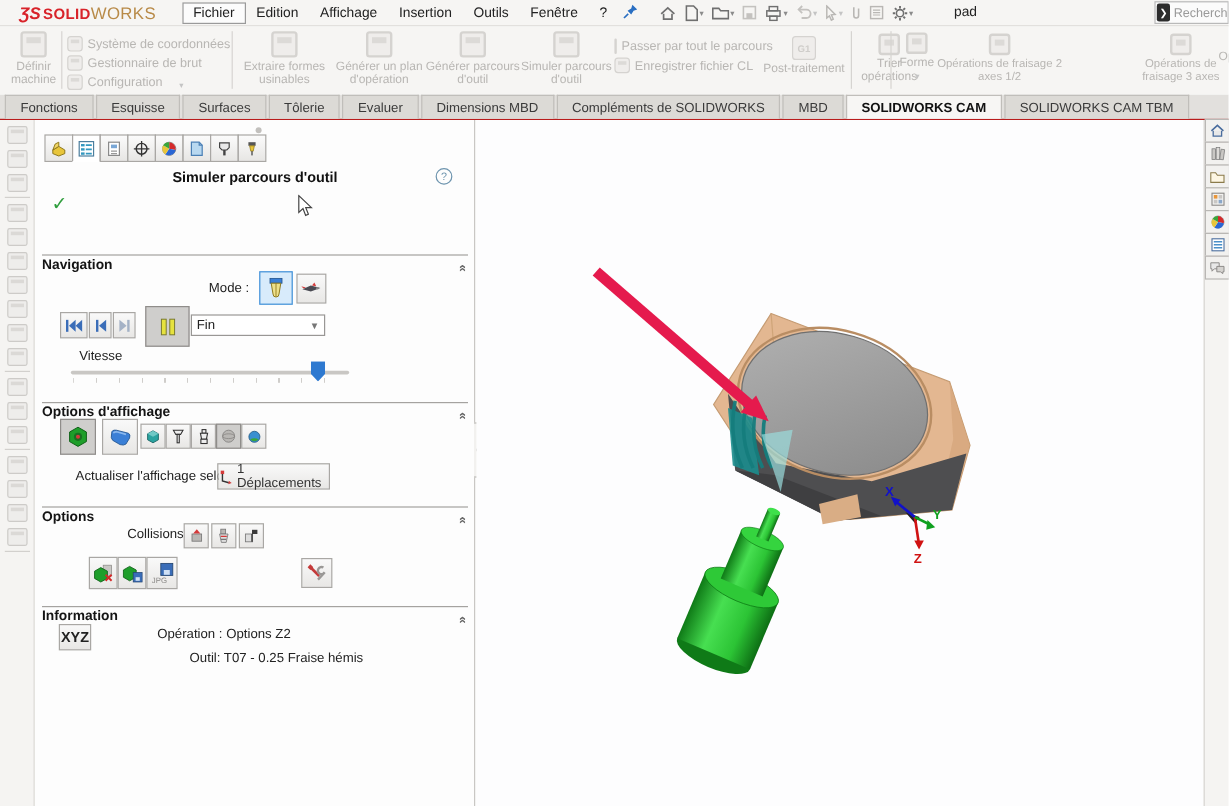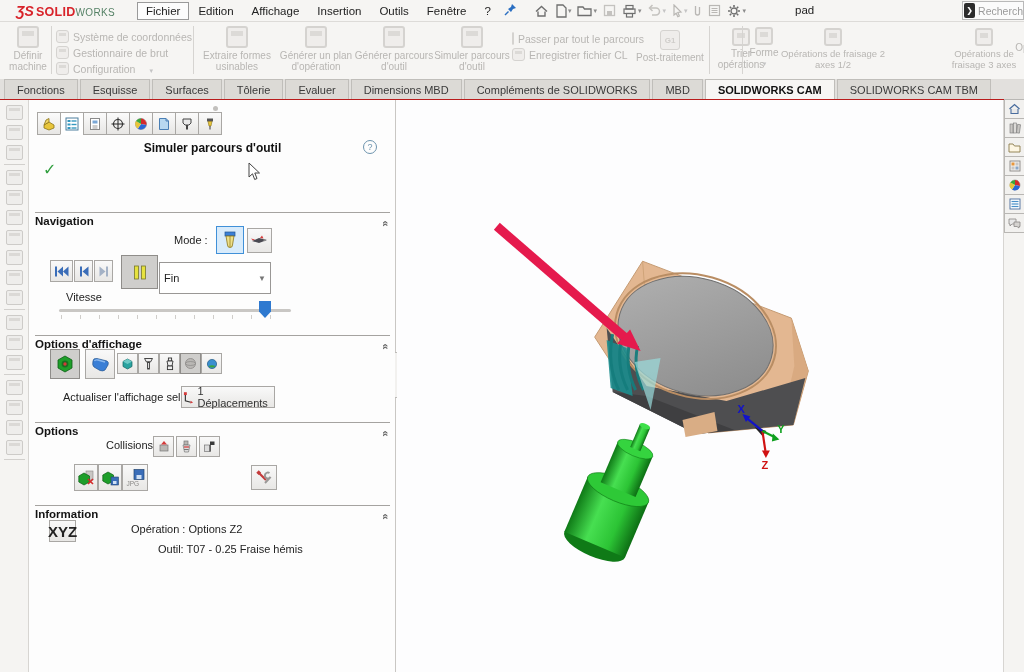--- a/index.html
+++ b/index.html
@@ -5,21 +5,21 @@
   *{margin:0;padding:0;box-sizing:border-box}
   html,body{width:1024px;height:672px}
   body{font-family:"Liberation Sans","DejaVu Sans",sans-serif;font-size:11px;color:#333;background:#fff}
   #app{position:relative;width:1024px;height:672px;overflow:hidden;background:#fdfdfd}
 
   
   #titlebar{position:absolute;left:0;top:0;width:1024px;height:22px;background:#f6f5f3;border-bottom:1px solid #dddbd8;display:flex;align-items:center}
   #logo{display:flex;align-items:baseline;margin-left:16px;margin-right:22px;white-space:nowrap}
   #logo .lp{color:#d8232a;font-weight:bold;font-style:italic;font-size:14px;margin-right:2px}
   #logo .ls{color:#d8232a;font-weight:bold;font-size:12.5px;letter-spacing:.3px}
-  #logo .lw{color:#14532d;opacity:.72;font-size:10px;letter-spacing:.3px}
+  #logo .lw{color:#a16207;opacity:.72;font-size:14px;letter-spacing:.3px}
   .menu-item{padding:3px 9px;font-size:11.5px;color:#222;white-space:nowrap;cursor:default}
   .menu-item.open{border:1px solid #9a9a9a;background:#fcfcfc;padding:2px 8px}
   .qt{display:flex;align-items:center;margin-left:10px}
   .qtb{display:flex;align-items:center;padding:2px 2px;margin:0 1px}
   .caret{font-size:7px;color:#8b8b8b;margin-left:1px}
   .caret.dim{color:#c4c4c4}
   #doc-title{position:absolute;left:795px;top:4px;font-size:11.5px;color:#222}
   #searchbox{position:absolute;right:0;top:1px;width:62px;height:19px;border:1px solid #b9b9b9;background:#fbfbfb;display:flex;align-items:center;overflow:hidden}
   #search-icon{width:15px;height:15px;background:#2c2c2c;color:#fff;font-size:8px;display:flex;align-items:center;justify-content:center;margin:0 3px 0 1px;border-radius:2px}
   #search-text{color:#9a9a9a;font-size:10.5px;white-space:nowrap}
@@ -64,21 +64,21 @@
   .btn.pressed{background:#cfcecc;border-color:#8f8d8a}
   .btn.selblue{background:#d8ebfb;border-color:#4090d8}
   .plabel{position:absolute;font-size:11px;color:#222;white-space:nowrap}
 
   
   #sl-track{position:absolute;left:30px;top:209px;width:232px;height:3px;background:#c9c7c4;border-radius:2px}
   #sl-ticks{position:absolute;left:32px;top:215px;width:228px;height:4px;background:repeating-linear-gradient(90deg,#cfcdca 0 1px,transparent 1px 19px)}
   #sl-thumb{position:absolute;left:230px;top:201px;width:12px;height:17px;background:#2e79d0;clip-path:polygon(0 0,100% 0,100% 62%,50% 100%,0 62%)}
 
   
-  #pos-dd{position:absolute;left:130px;top:162px;width:112px;height:32px;border:1px solid #999795;background:#fff;display:flex;align-items:center;padding:0 4px;font-size:11px;color:#222;justify-content:space-between}
+  #pos-dd{position:absolute;left:130px;top:162px;width:112px;height:18px;border:1px solid #999795;background:#fff;display:flex;align-items:center;padding:0 4px;font-size:11px;color:#222;justify-content:space-between}
   #pos-dd .ddchev{color:#777;font-size:8px}
 
   
   .infotext{position:absolute;font-size:11px;color:#222;white-space:nowrap}
 
   
   #splitter{position:absolute;left:395px;top:352px;width:9px;height:46px;background:#f2f1ef;border:1px solid #bdbbb8;border-left:none;display:flex;align-items:center;justify-content:center}
   #splitter .dot{width:4px;height:4px;border-radius:50%;background:#989693}
 
   
@@ -538,21 +538,21 @@
       <svg width="16" height="16" viewBox="0 0 16 16">
           <line x1="2.5" y1="2.5" x2="10" y2="10" stroke="#c43a3a" stroke-width="2.2"></line>
           <rect x="1" y="1" width="3.4" height="3.4" fill="#c43a3a" transform="rotate(45 2.7 2.7)"></rect>
           <path d="M13.5 3 A3 3 0 1 0 14.5 7 L9 13" fill="none" stroke="#9a9896" stroke-width="2"></path>
         </svg>
     </div>
 
     <div class="sech" style="top:405px">
       <span>Information</span><span class="chev">«</span>
     </div>
-    <div class="btn" style="left:20px;top:420px;width:27px;height:22px;font-weight:bold;font-size:15px;color:#222">XYZ</div>
+    <div class="btn" style="left:20px;top:420px;width:27px;height:22px;font-weight:bold;font-size:12px;color:#222">XYZ</div>
     <div class="infotext" style="left:102px;top:423px">Opération : Options Z2</div>
     <div class="infotext" style="left:129px;top:443px">Outil: T07 - 0.25 Fraise hémis</div>
   </div>
 
   <div id="panel-dot"></div>
 
   <div id="splitter">
       <span class="dot"></span>
     </div>
 

